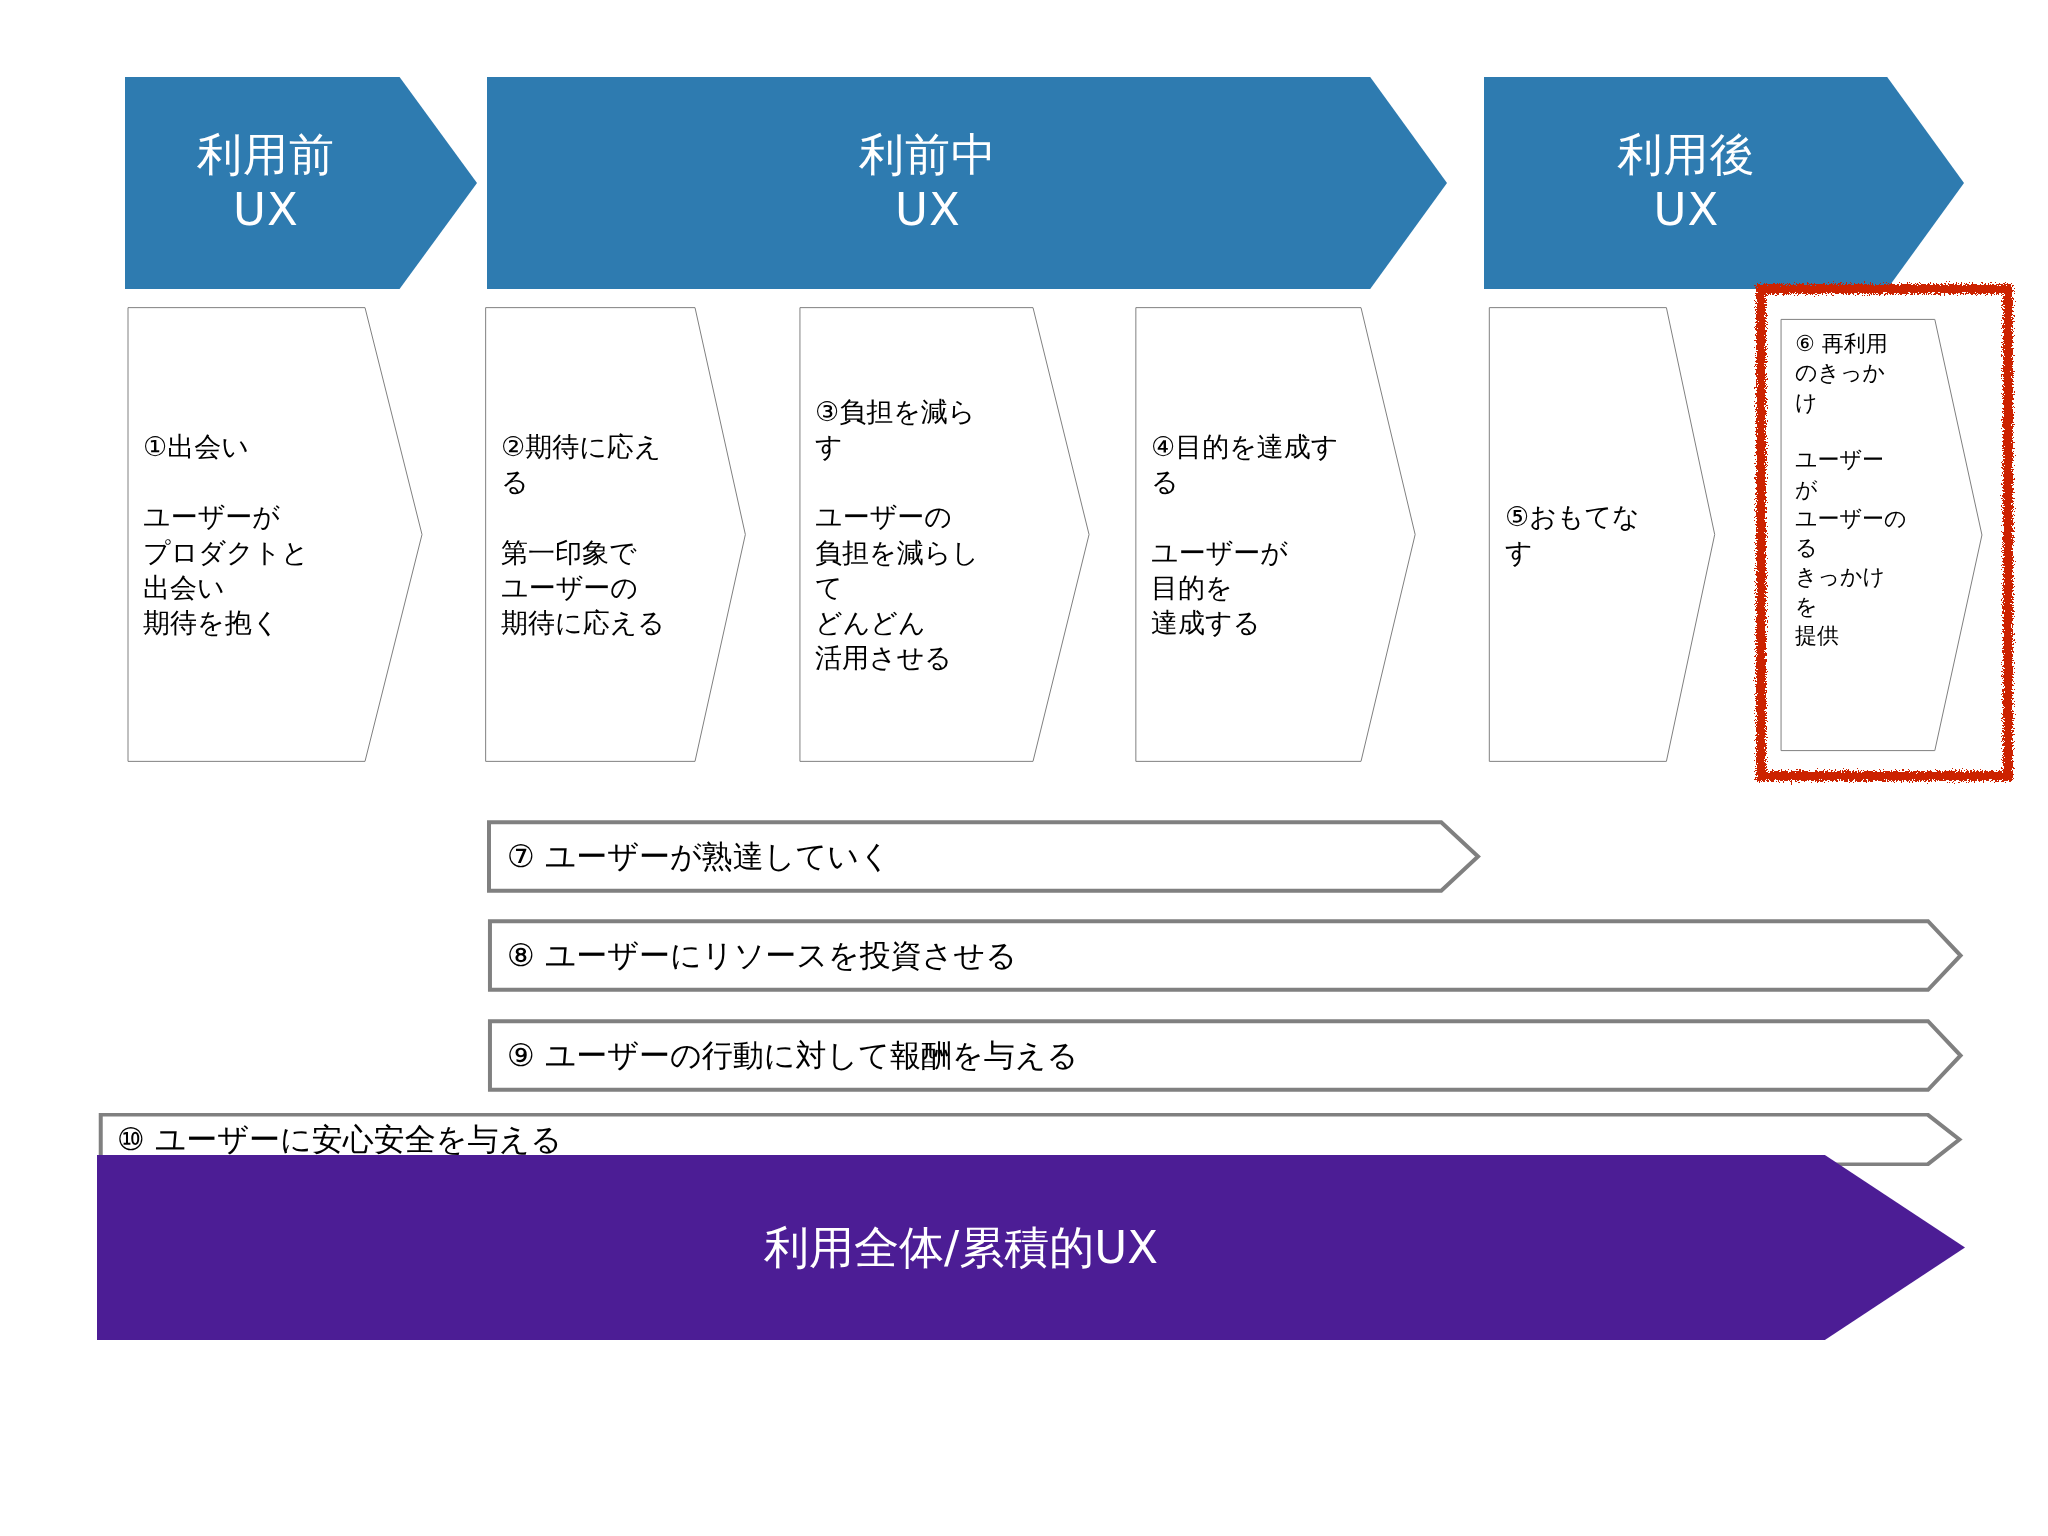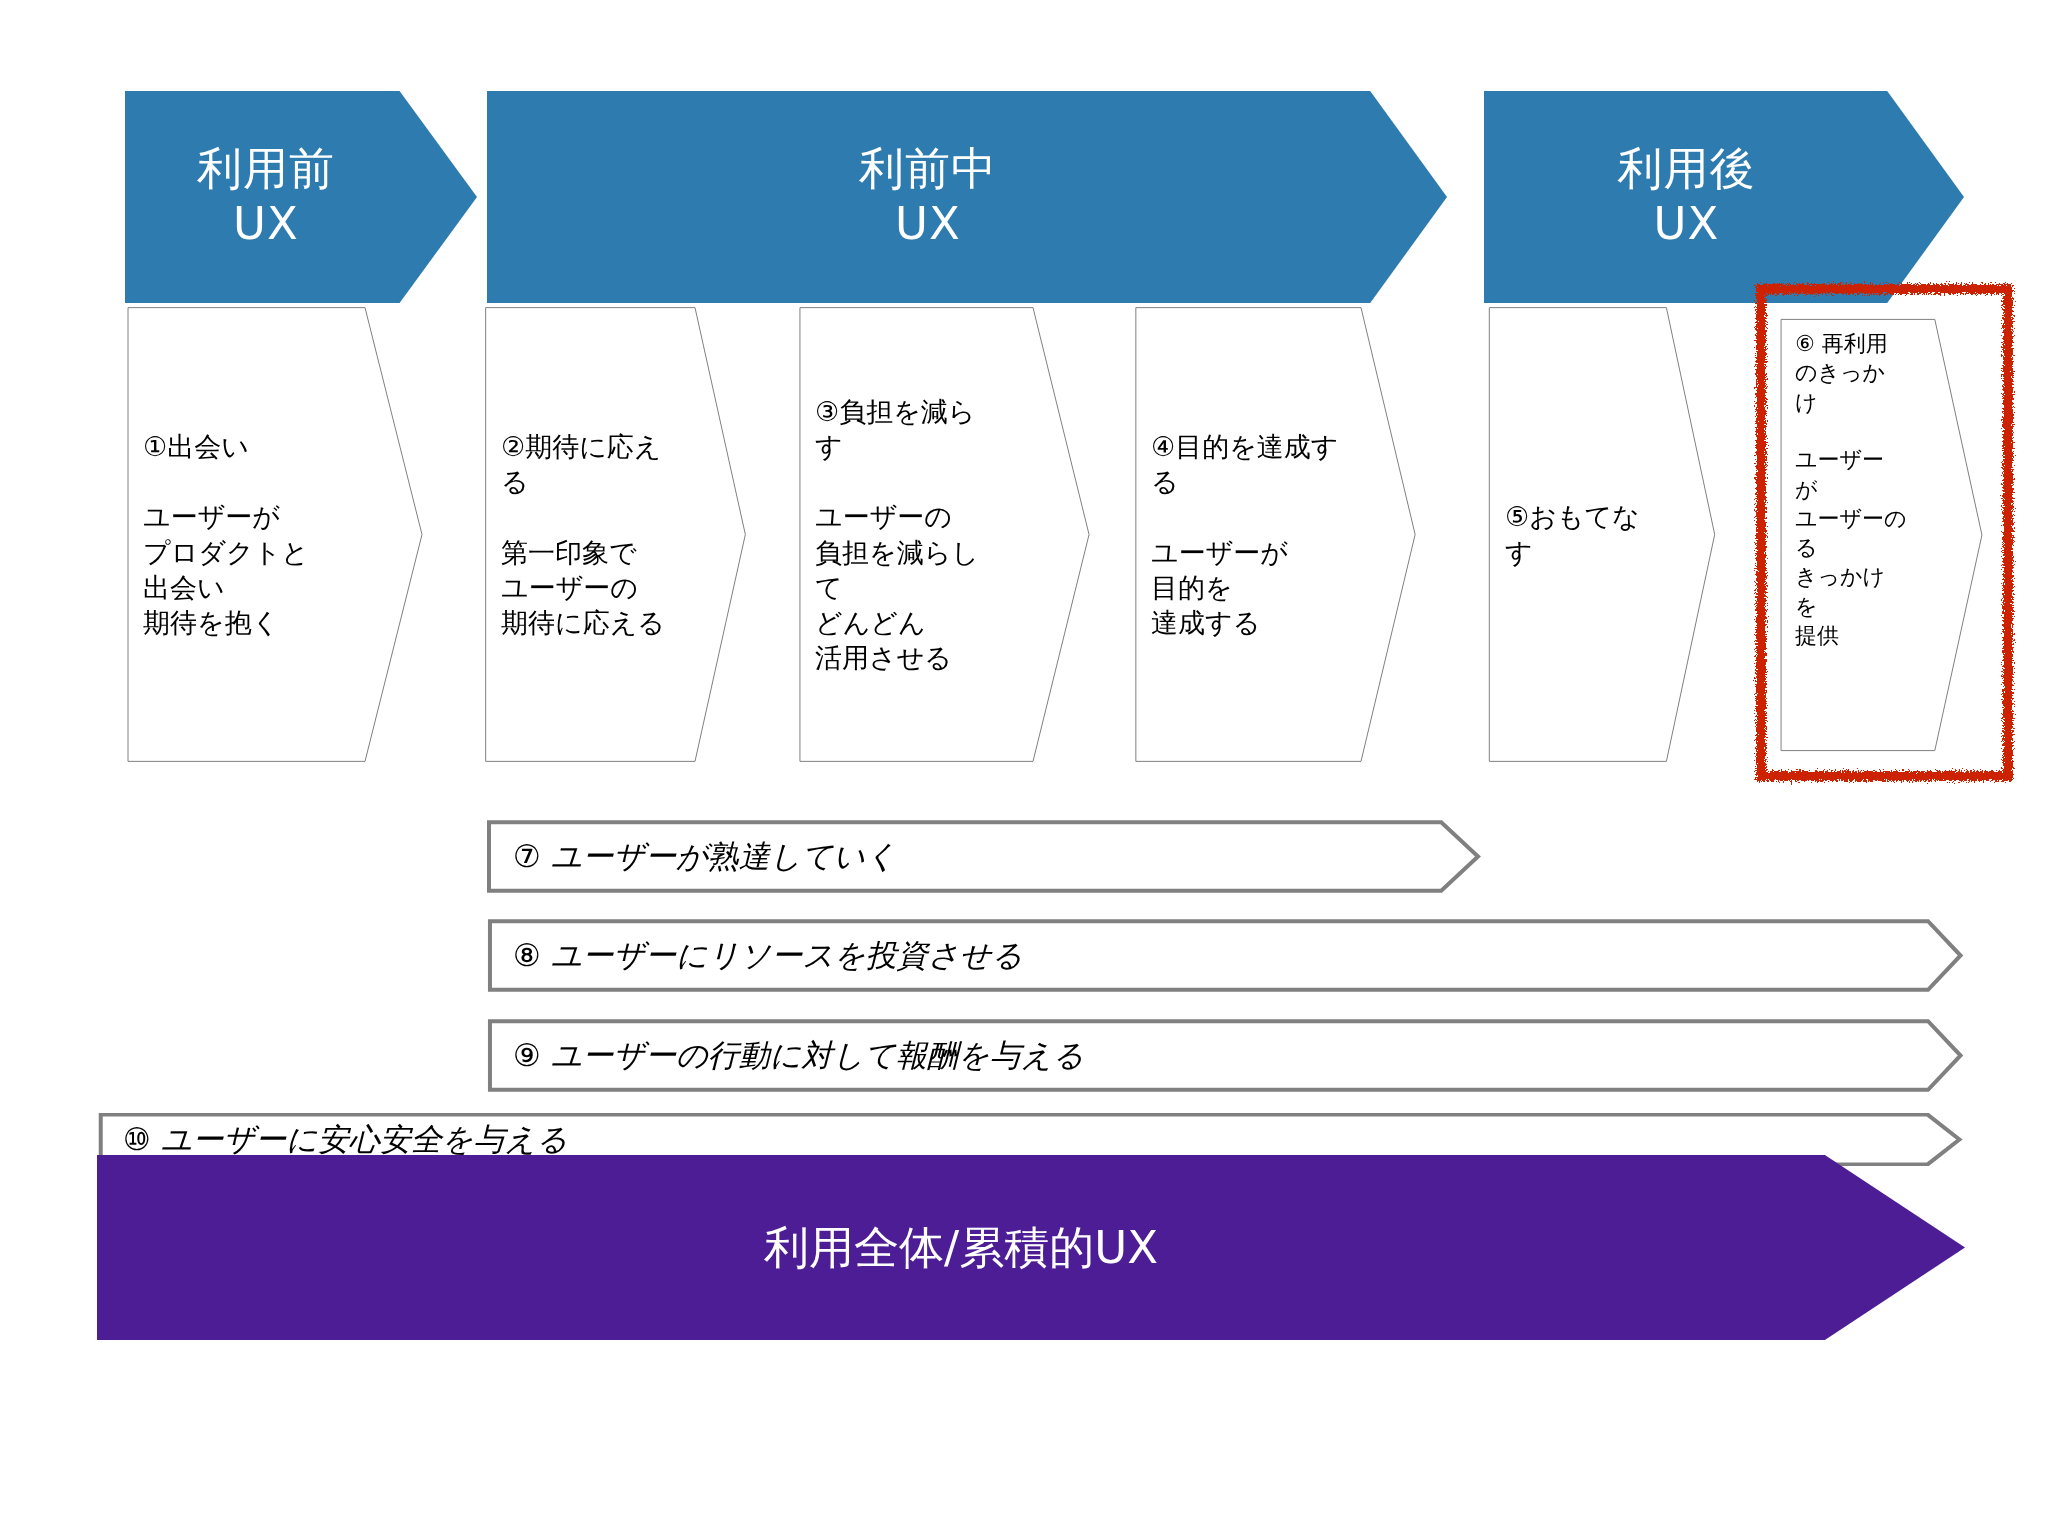--- a/index.html
+++ b/index.html
@@ -12,21 +12,21 @@
     height: 1536px;
     position: relative;
     font-family: "DejaVu Sans", "Liberation Sans", sans-serif;
     overflow: hidden;
   }
 
   
   .phase-row {
     position: absolute;
     left: 0;
-    top: 18px;
+    top: 4px;
     width: 2048px;
     height: 230px;
   }
   .phase {
     position: absolute;
     top: 73px;
     height: 212px;
     background: #2E7BB0;
     color: #ffffff;
     display: flex;
@@ -131,23 +131,22 @@
   .bar svg.pent {
     position: absolute;
     inset: 0;
     width: 100%;
     height: 100%;
     display: block;
   }
   .bar .bar-label {
     position: relative;
     z-index: 2;
-    padding-left: 26px;
+    padding-left: 20px;
     white-space: nowrap;
-    font-style: italic;
   }
   .bar-7  { left: 487px; top: 820px;  width: 994px;  height: 73px; }
   .bar-8  { left: 487px; top: 919px;  width: 1478px; height: 73px; }
   .bar-9  { left: 487px; top: 1019px; width: 1478px; height: 73px; }
   .bar-10 { left: 97px;  top: 1113px; width: 1868px; height: 53px; }
 
   
   .overall {
     position: absolute;
     left: 97px;

